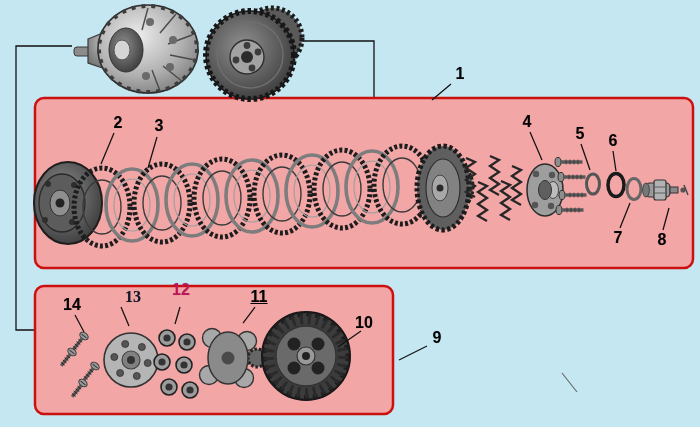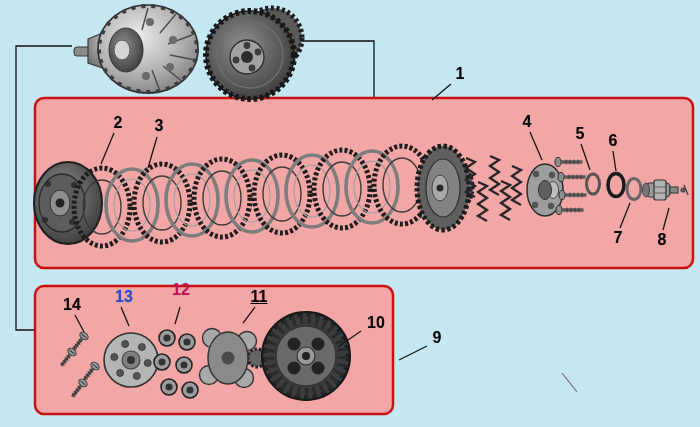--- a/index.html
+++ b/index.html
@@ -264,19 +264,19 @@
   <div id="callout-layer">
       <div class="callout" style="left: 460px; top: 74px; color: rgb(0, 0, 0);">1</div>
       <div class="callout" style="left: 118px; top: 123px; color: rgb(0, 0, 0);">2</div>
       <div class="callout" style="left: 159px; top: 126px; color: rgb(0, 0, 0);">3</div>
       <div class="callout" style="left: 527px; top: 122px; color: rgb(0, 0, 0);">4</div>
       <div class="callout" style="left: 580px; top: 134px; color: rgb(0, 0, 0);">5</div>
       <div class="callout" style="left: 613px; top: 141px; color: rgb(0, 0, 0);">6</div>
       <div class="callout" style="left: 618px; top: 238px; color: rgb(0, 0, 0);">7</div>
       <div class="callout" style="left: 662px; top: 240px; color: rgb(0, 0, 0);">8</div>
       <div class="callout" style="left: 437px; top: 338px; color: rgb(0, 0, 0);">9</div>
-      <div class="callout" style="left: 376px; top: 323px; color: rgb(0, 0, 0);">10</div>
+      <div class="callout" style="left: 364px; top: 323px; color: rgb(0, 0, 0);">10</div>
       <div class="callout" style="left: 259px; top: 297px; color: rgb(0, 0, 0); text-decoration: underline;">11</div>
       <div class="callout" style="left: 181px; top: 290px; color: #be185d;">12</div>
-      <div class="callout" style="left: 124px; top: 297px; color: #1d4ed8;">13</div>
+      <div class="callout" style="left: 133px; top: 297px; color: #0f172a; font-family: Liberation Serif, serif;">13</div>
       <div class="callout" style="left: 72px; top: 305px; color: rgb(0, 0, 0);">14</div>
     </div>
 </div>
 
 </body></html>

